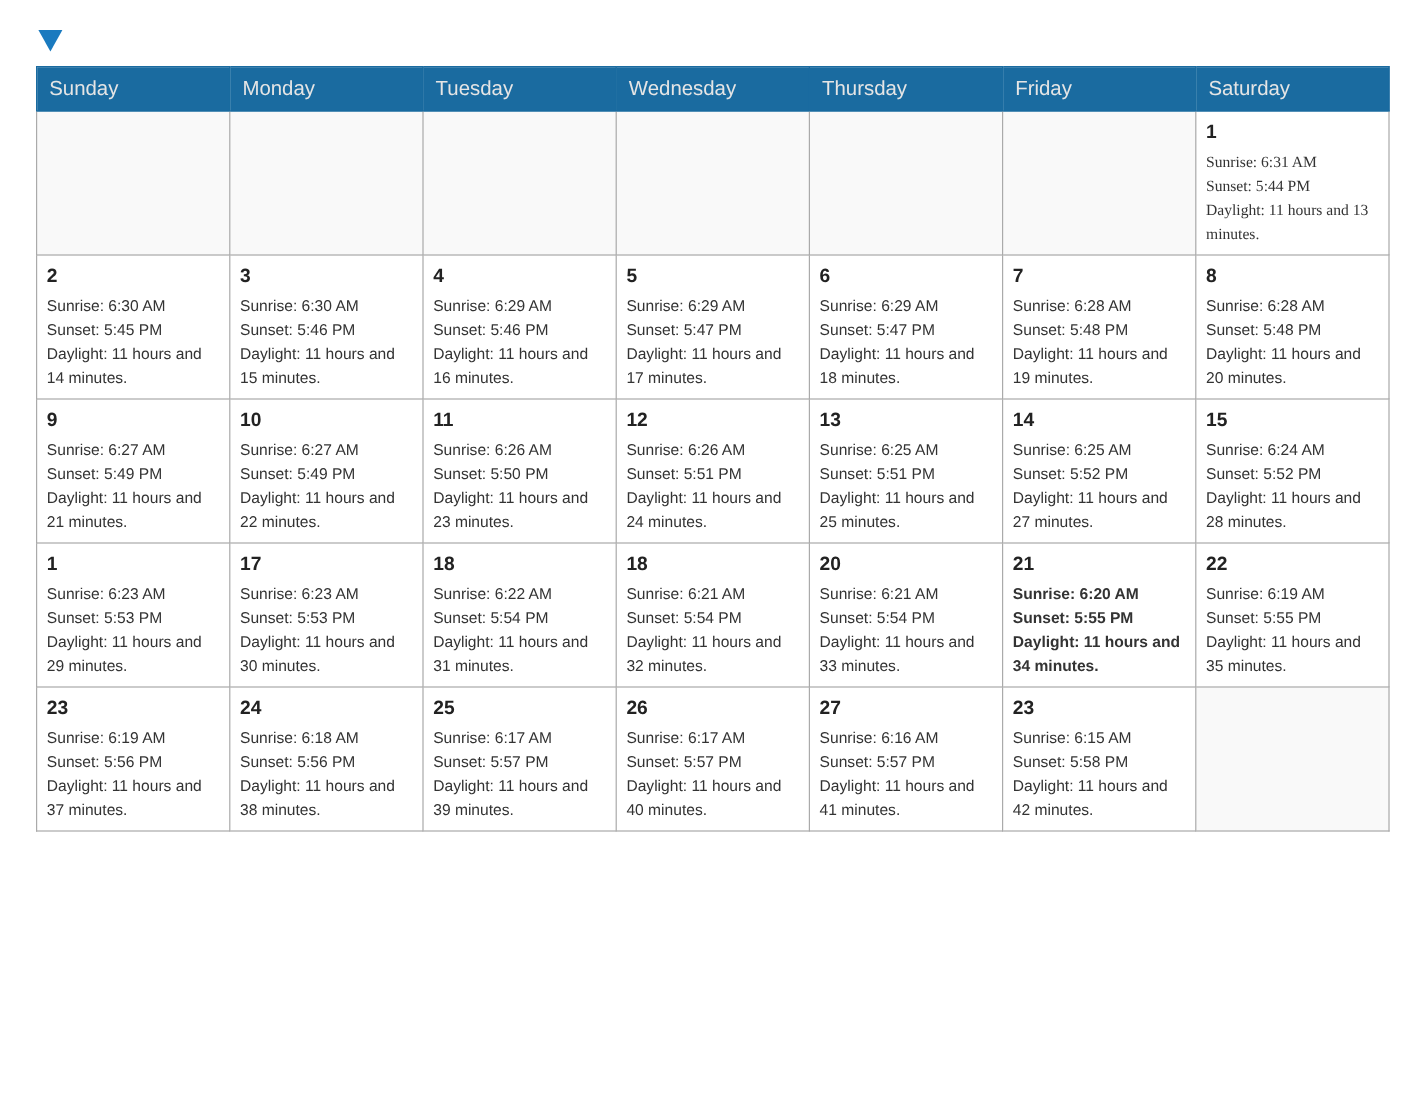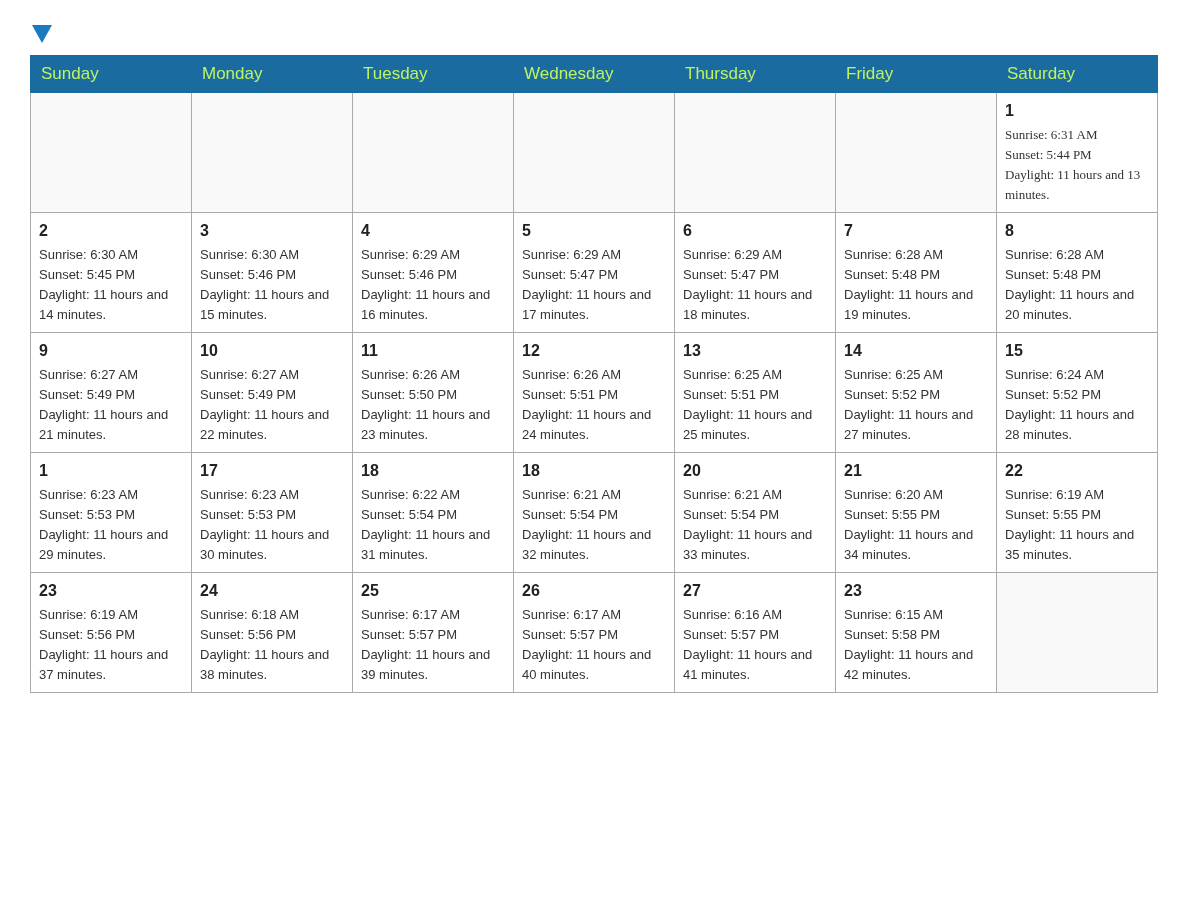--- a/index.html
+++ b/index.html
@@ -64,21 +64,21 @@
       color: #444;
       margin-top: 4px;
     }
     .calendar {
       width: 100%;
       border-collapse: collapse;
       margin-top: 10px;
     }
     .calendar th {
       background-color: #1a6ba0;
-      color: #bef264;
+      color: #e5e5e5;
       text-align: left;
       padding: 8px 10px;
       font-size: 17px;
       font-weight: normal;
       border: 1px solid #1a6ba0;
     }
     .calendar td {
       vertical-align: top;
       border: 1px solid #aaa;
       padding: 6px 8px;
@@ -267,21 +267,21 @@
 Daylight: 11 hours and 32 minutes.</div>
         </td>
         <td>
           <span class="day-number">20</span>
           <div class="day-info" style="white-space: pre-line;">Sunrise: 6:21 AM
 Sunset: 5:54 PM
 Daylight: 11 hours and 33 minutes.</div>
         </td>
         <td>
           <span class="day-number">21</span>
-          <div class="day-info" style="white-space: pre-line;">Sunrise: 6:20 AM
+          <div class="day-info" style="white-space: pre-line; font-weight: bold;">Sunrise: 6:20 AM
 Sunset: 5:55 PM
 Daylight: 11 hours and 34 minutes.</div>
         </td>
         <td>
           <span class="day-number">22</span>
           <div class="day-info" style="white-space: pre-line;">Sunrise: 6:19 AM
 Sunset: 5:55 PM
 Daylight: 11 hours and 35 minutes.</div>
         </td>
       </tr>

